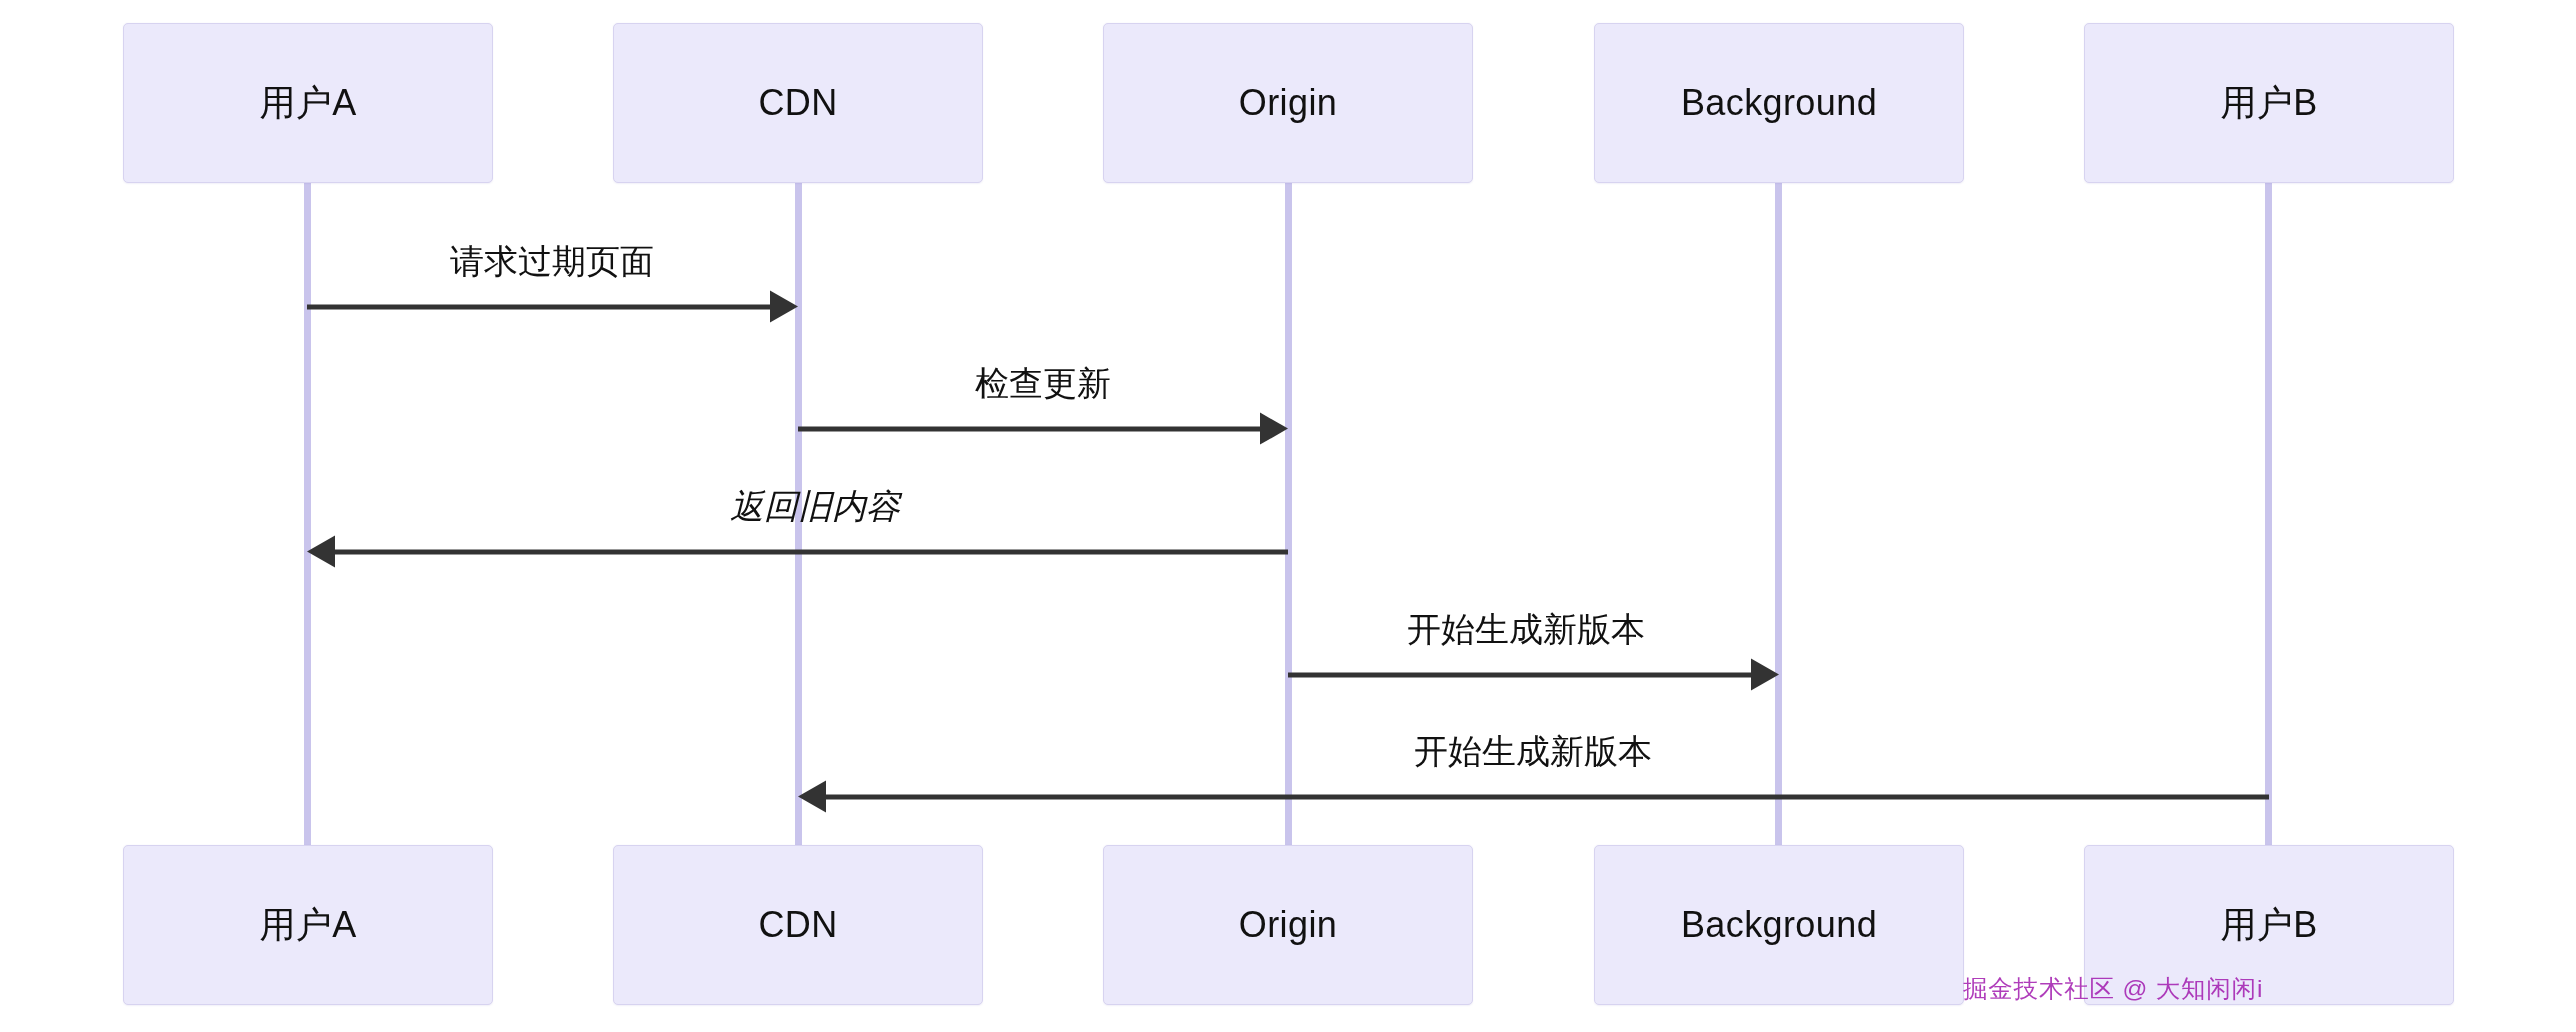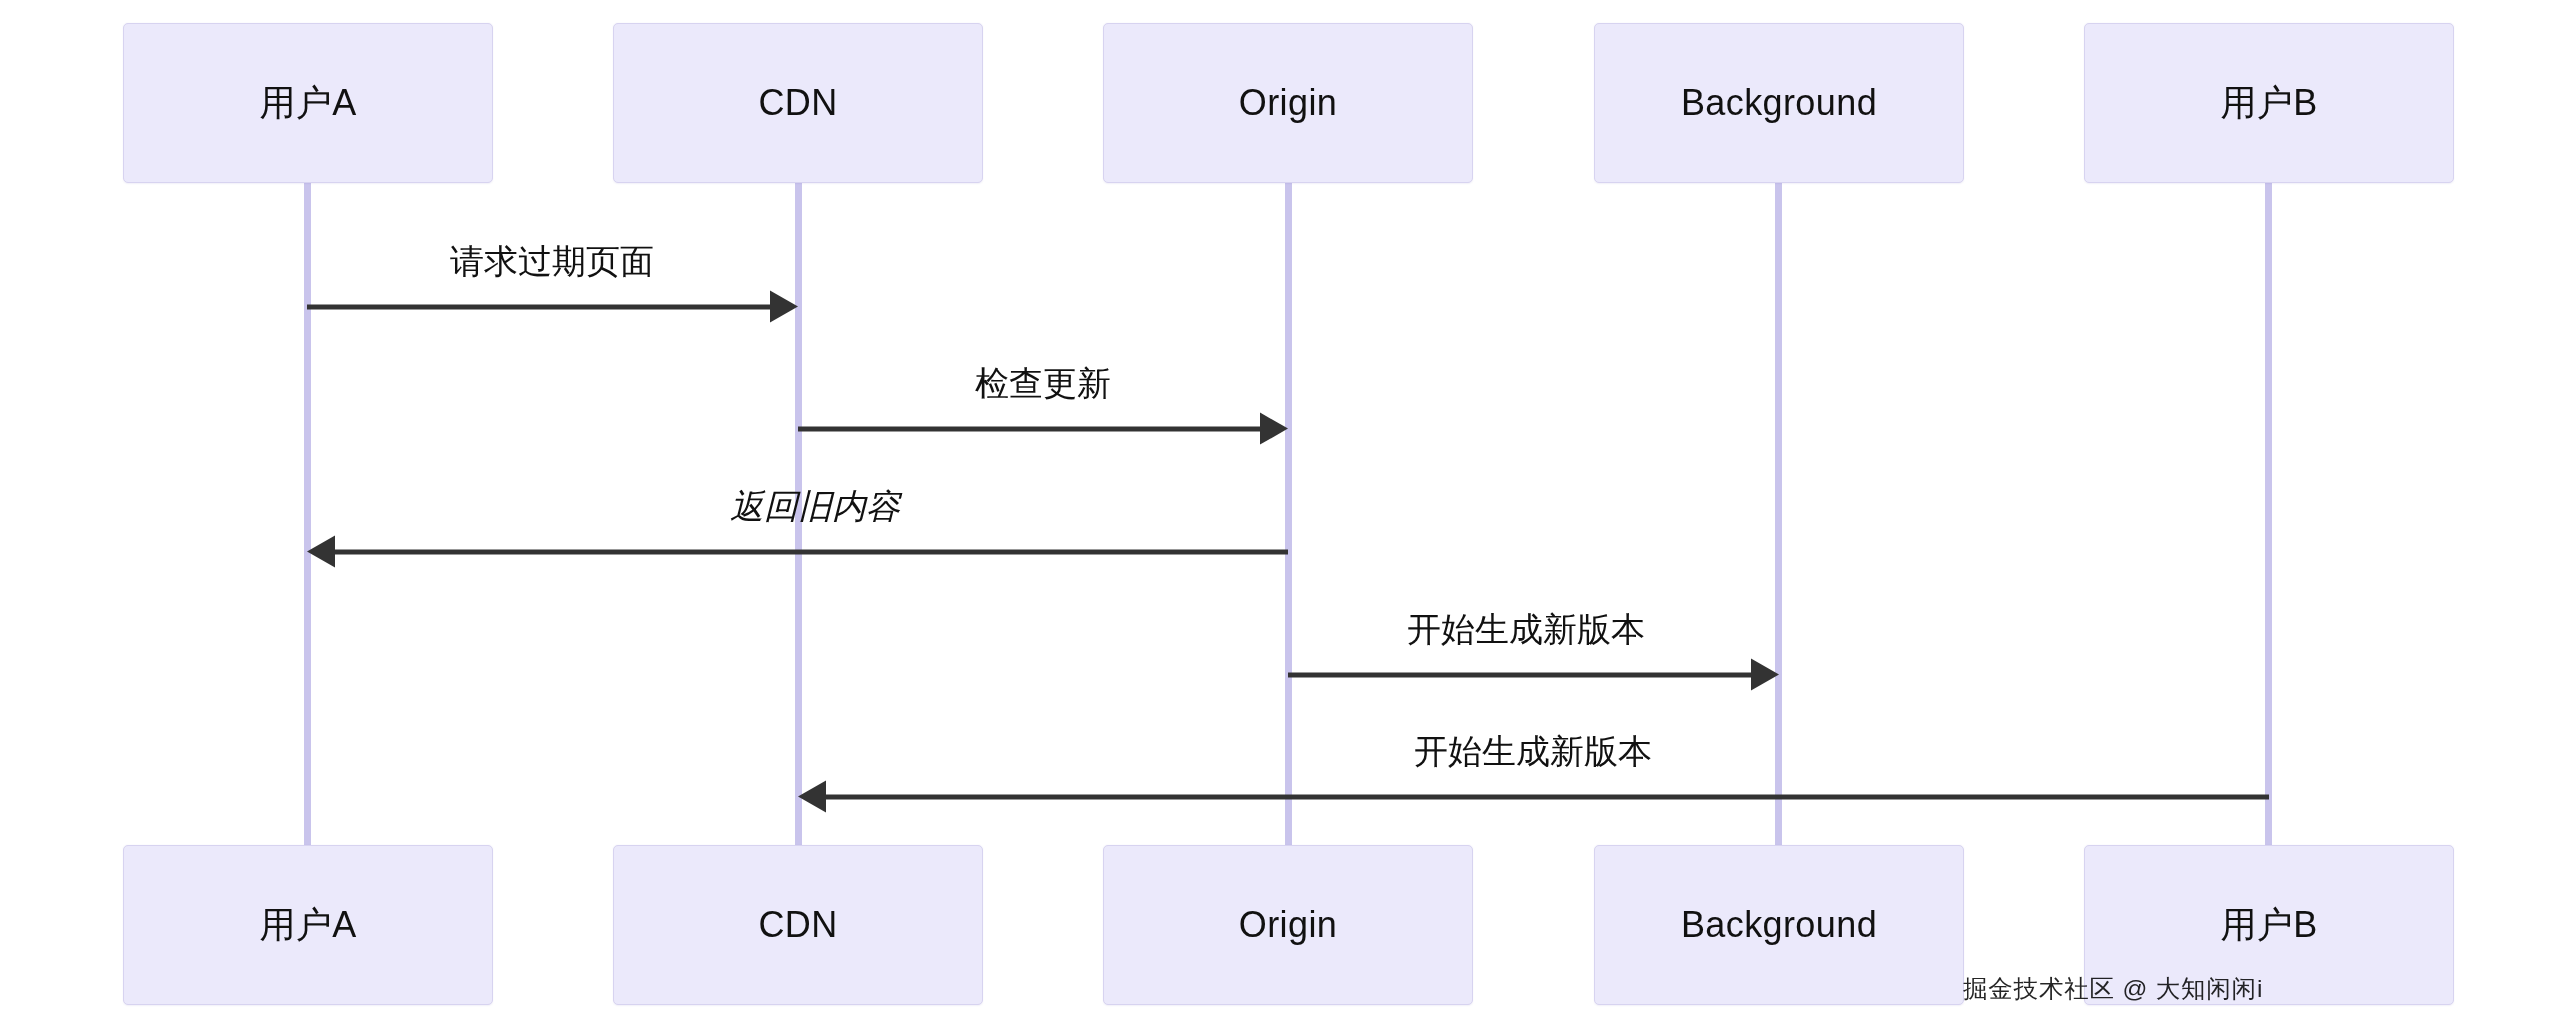--- a/index.html
+++ b/index.html
@@ -75,21 +75,21 @@
     font-size: 34px;
     color: #111111;
     line-height: 1;
     white-space: nowrap;
     transform: translateX(-50%);
     margin-top: 16px;
   }
   .watermark {
     position: absolute;
     font-size: 24.5px;
-    color: #000000;
+    color: #a21caf;
     opacity: 0.85;
     white-space: nowrap;
     z-index: 5;
     letter-spacing: 0.8px;
   }
 </style>
 </head>
 <body>
 
 <div id="canvas">

